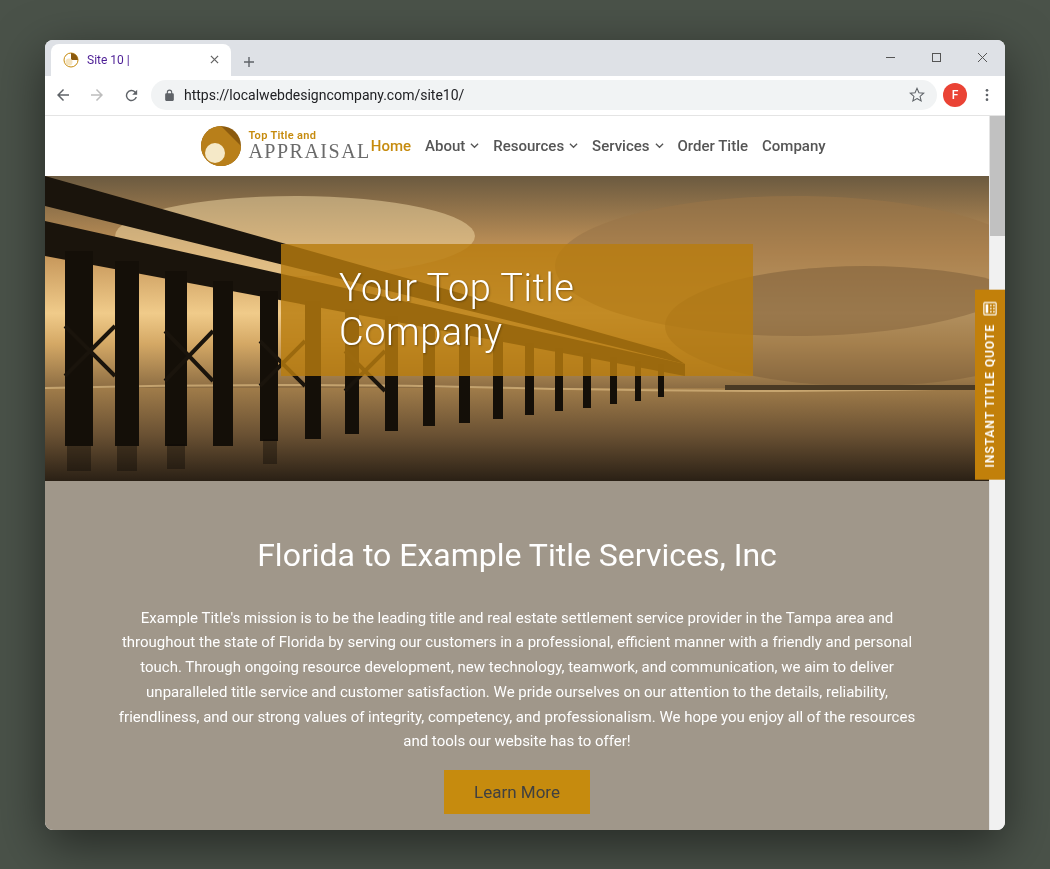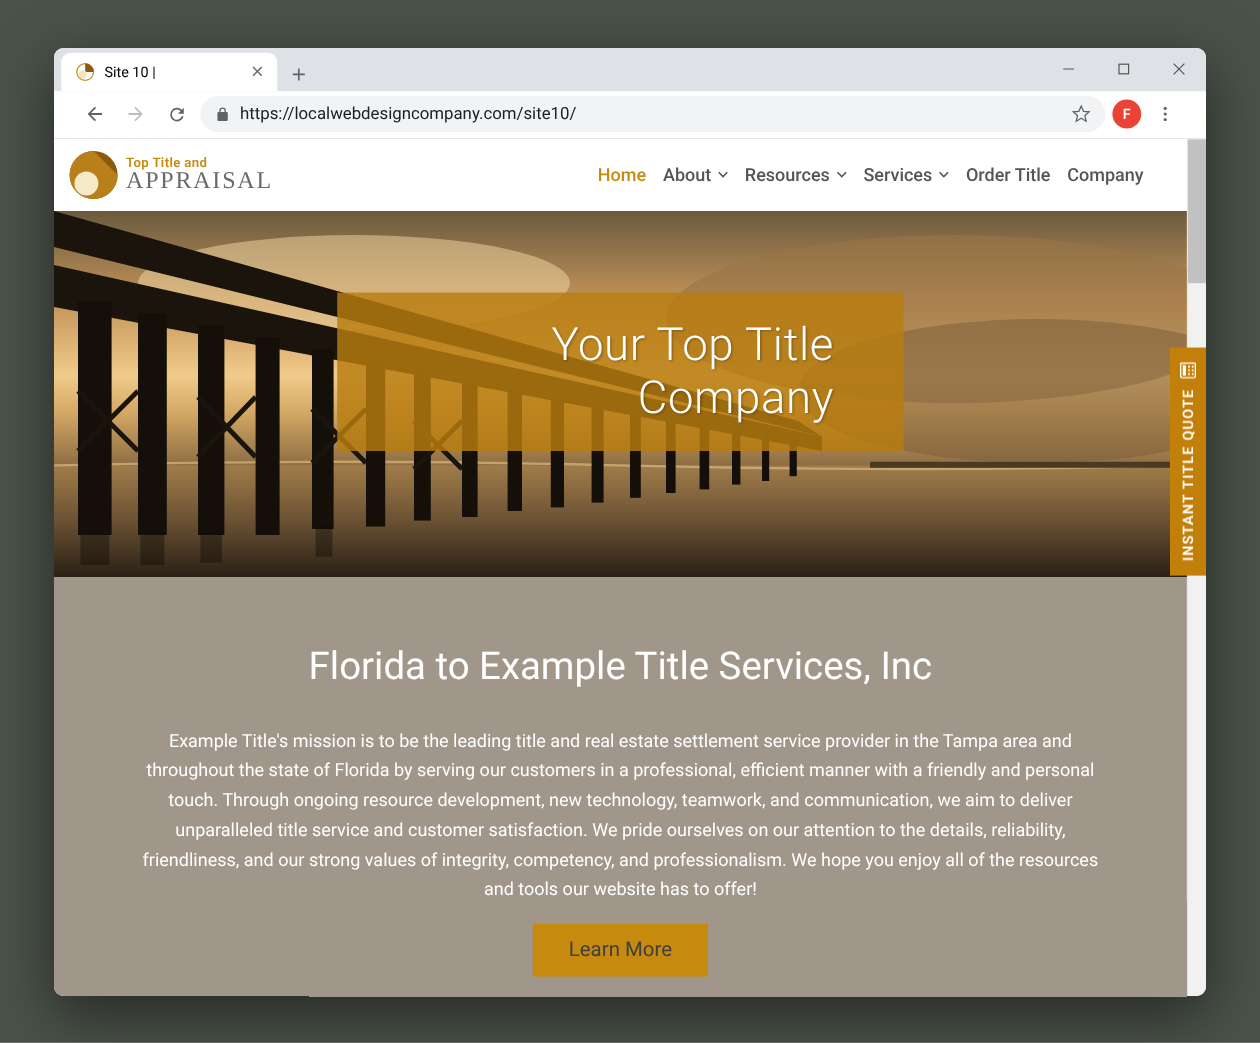--- a/index.html
+++ b/index.html
@@ -3,50 +3,50 @@
   <meta charset="utf-8">
   <style>
     * { margin: 0; padding: 0; box-sizing: border-box; font-family: -apple-system, BlinkMacSystemFont, "Segoe UI", Roboto, "Helvetica Neue", Arial, sans-serif; }
     body { background: #4a5249; display: flex; justify-content: center; align-items: center; min-height: 100vh; padding: 20px; }
     .browser-window { width: 960px; height: 790px; background: #fff; border-radius: 8px; box-shadow: 0 15px 50px rgba(0,0,0,0.5); overflow: hidden; display: flex; flex-direction: column; }
     .titlebar { height: 36px; background: #dee1e6; display: flex; justify-content: flex-end; align-items: center; position: relative; }
     .win-controls { display: flex; }
     .win-btn { width: 46px; height: 36px; display: flex; align-items: center; justify-content: center; cursor: pointer; color: #555; }
     .win-btn svg { width: 11px; height: 11px; }
     .tabs-row { position: absolute; left: 6px; bottom: 0; display: flex; align-items: flex-end; gap: 0; }
-    .tab { background: #fff; border-radius: 8px 8px 0 0; height: 32px; display: flex; align-items: center; padding: 0 10px 0 12px; min-width: 180px; gap: 8px; font-size: 12px; color: #000000; }
+    .tab { background: #fff; border-radius: 8px 8px 0 0; height: 32px; display: flex; align-items: center; padding: 0 10px 0 12px; min-width: 180px; gap: 8px; font-size: 12px; color: #4c1d95; }
     .favicon { width: 16px; height: 16px; display: inline-flex; align-items: center; justify-content: center; }
     .tab-title { flex: 1; white-space: nowrap; overflow: hidden; text-overflow: ellipsis; }
     .tab-close { color: #666; cursor: pointer; padding: 2px; display: flex; }
     .new-tab { width: 28px; height: 28px; display: flex; align-items: center; justify-content: center; cursor: pointer; color: #555; font-size: 18px; margin-left: 4px; }
-    .toolbar { height: 40px; background: #fff; border-bottom: 1px solid #e4e4e4; display: flex; align-items: center; padding: 0 20px; gap: 6px; }
+    .toolbar { height: 40px; background: #fff; border-bottom: 1px solid #e4e4e4; display: flex; align-items: center; padding: 0 4px; gap: 6px; }
     .tb-btn { width: 28px; height: 28px; display: flex; align-items: center; justify-content: center; border-radius: 14px; cursor: pointer; color: #5f6368; }
     .tb-btn.disabled { color: #bdbdbd; cursor: default; }
     .addr-bar { flex: 1; height: 30px; background: #f1f3f4; border-radius: 15px; display: flex; align-items: center; padding: 0 12px; gap: 8px; font-size: 14px; color: #202124; }
     .addr-bar .lock { color: #5f6368; display: flex; }
     .addr-bar .url-txt { flex: 1; white-space: nowrap; overflow: hidden; }
     .addr-bar .star { color: #5f6368; cursor: pointer; display: flex; }
     .avatar { width: 24px; height: 24px; border-radius: 50%; background: #ea4335; color: #fff; display: flex; align-items: center; justify-content: center; font-size: 12px; font-weight: 500; cursor: pointer; }
     .content { flex: 1; overflow: hidden; position: relative; display: flex; }
     .page { flex: 1; overflow-y: auto; position: relative; }
     .scrollbar-track { width: 16px; background: #f1f1f1; border-left: 1px solid #e4e4e4; }
     .scrollbar-thumb { background: #c1c1c1; height: 120px; margin-top: 0; border-radius: 0; }
-    .site-header { height: 60px; background: #fff; display: flex; align-items: center; justify-content: space-between; padding: 0 36px 0 12px; }
+    .site-header { height: 60px; background: #fff; display: flex; align-items: center; justify-content: center; padding: 0 20px 0 12px; }
     .logo { display: flex; align-items: center; gap: 6px; cursor: pointer; }
     .logo-mark { position: relative; width: 42px; height: 42px; }
     .logo-text { display: flex; flex-direction: column; line-height: 1; }
     .logo-text .line1 { font-size: 11px; color: #c68b0e; font-weight: 600; letter-spacing: 0.3px; }
     .logo-text .line2 { font-size: 20px; color: #6a6a6a; font-weight: 400; letter-spacing: 1.5px; font-family: Georgia, serif; }
     .nav { display: flex; gap: 14px; align-items: center; }
     .nav-item { font-size: 15px; color: #555; font-weight: 500; cursor: pointer; display: flex; align-items: center; gap: 5px; }
     .nav-item.active { color: #c68b0e; }
     .chev { display: inline-flex; }
     .hero { height: 305px; position: relative; overflow: hidden; background: linear-gradient(180deg, #8b6a3f 0%, #c9955c 20%, #e4b679 40%, #b58950 55%, #5a4530 75%, #2e2418 100%); }
     .hero svg { position: absolute; inset: 0; width: 100%; height: 100%; }
-    .hero-overlay { position: absolute; left: 50%; top: 44%; transform: translate(-50%, -50%); background: rgba(184, 124, 15, 0.82); padding: 22px 58px; text-align: right; }
+    .hero-overlay { position: absolute; left: 50%; top: 44%; transform: translate(-50%, -50%); background: rgba(184, 124, 15, 0.82); padding: 22px 58px; text-align: left; }
     .hero-overlay .headline { color: #fff; font-size: 38px; font-weight: 300; letter-spacing: 0.5px; text-shadow: 1px 1px 2px rgba(0,0,0,0.3); }
     .side-tab { position: absolute; right: 0; top: 174px; background: #c2800a; color: #fff; writing-mode: vertical-rl; transform: rotate(180deg); padding: 12px 8px; font-size: 12px; font-weight: 600; letter-spacing: 1px; display: flex; align-items: center; gap: 8px; cursor: pointer; z-index: 10; }
     .side-tab-icon { transform: rotate(90deg); }
     .welcome { background: #a0978a; padding: 55px 70px 48px; text-align: center; color: #fff; min-height: 346px; }
     .welcome h2 { font-size: 32px; font-weight: 400; margin-bottom: 32px; }
     .welcome p { font-size: 15px; line-height: 1.65; margin-bottom: 16px; }
     .learn-more { display: inline-block; background: #c68b0e; color: #404040; font-size: 17px; padding: 12px 30px; cursor: pointer; font-weight: 400; }
   </style>
 </head>
 <body>

